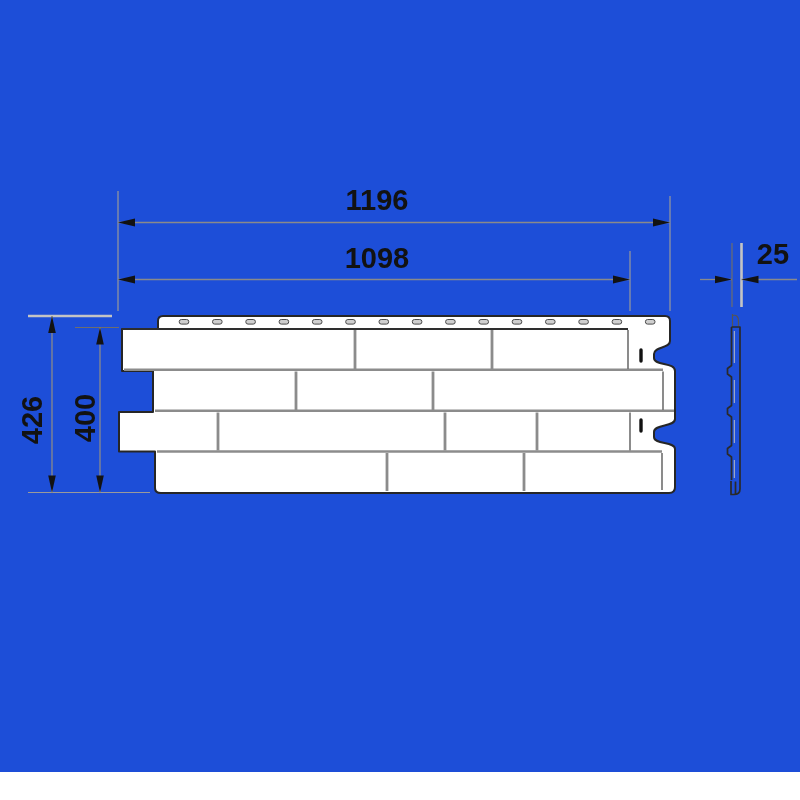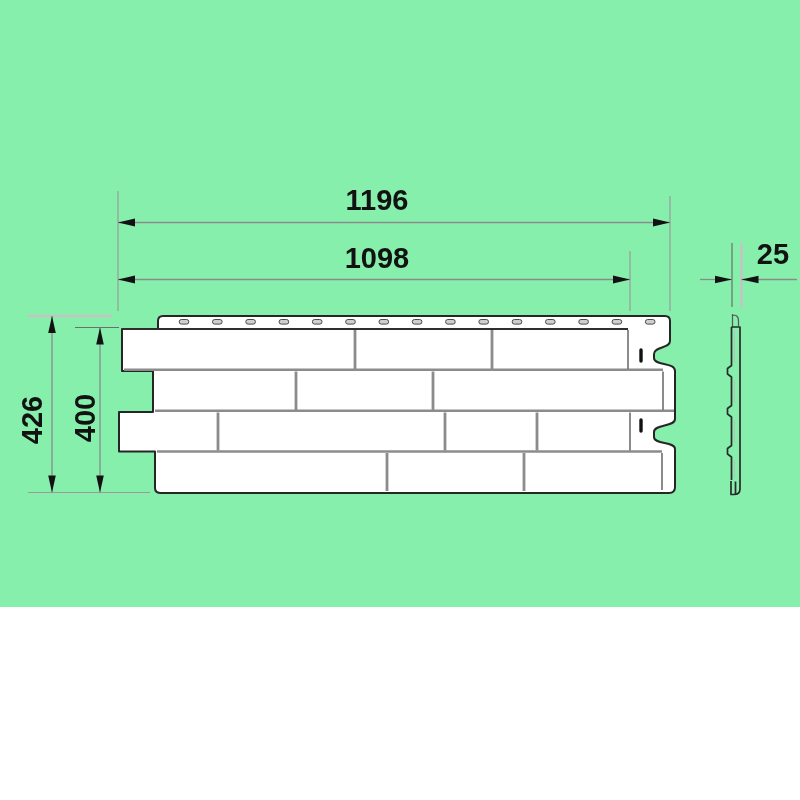--- a/index.html
+++ b/index.html
@@ -3,22 +3,22 @@
 <meta charset="utf-8">
 <style>
   html, body {
     margin: 0;
     padding: 0;
     background: #ffffff;
   }
   .canvas {
     position: relative;
     width: 800px;
-    height: 607px;
-    background: #86efac;
+    height: 772px;
+    background: #1d4ed8;
     overflow: hidden;
     font-family: "Liberation Sans", sans-serif;
   }
   svg { display: block; }
   .dim-text {
     font-family: "Liberation Sans", sans-serif;
     font-size: 29px;
     font-weight: bold;
     fill: #121212;
   }

